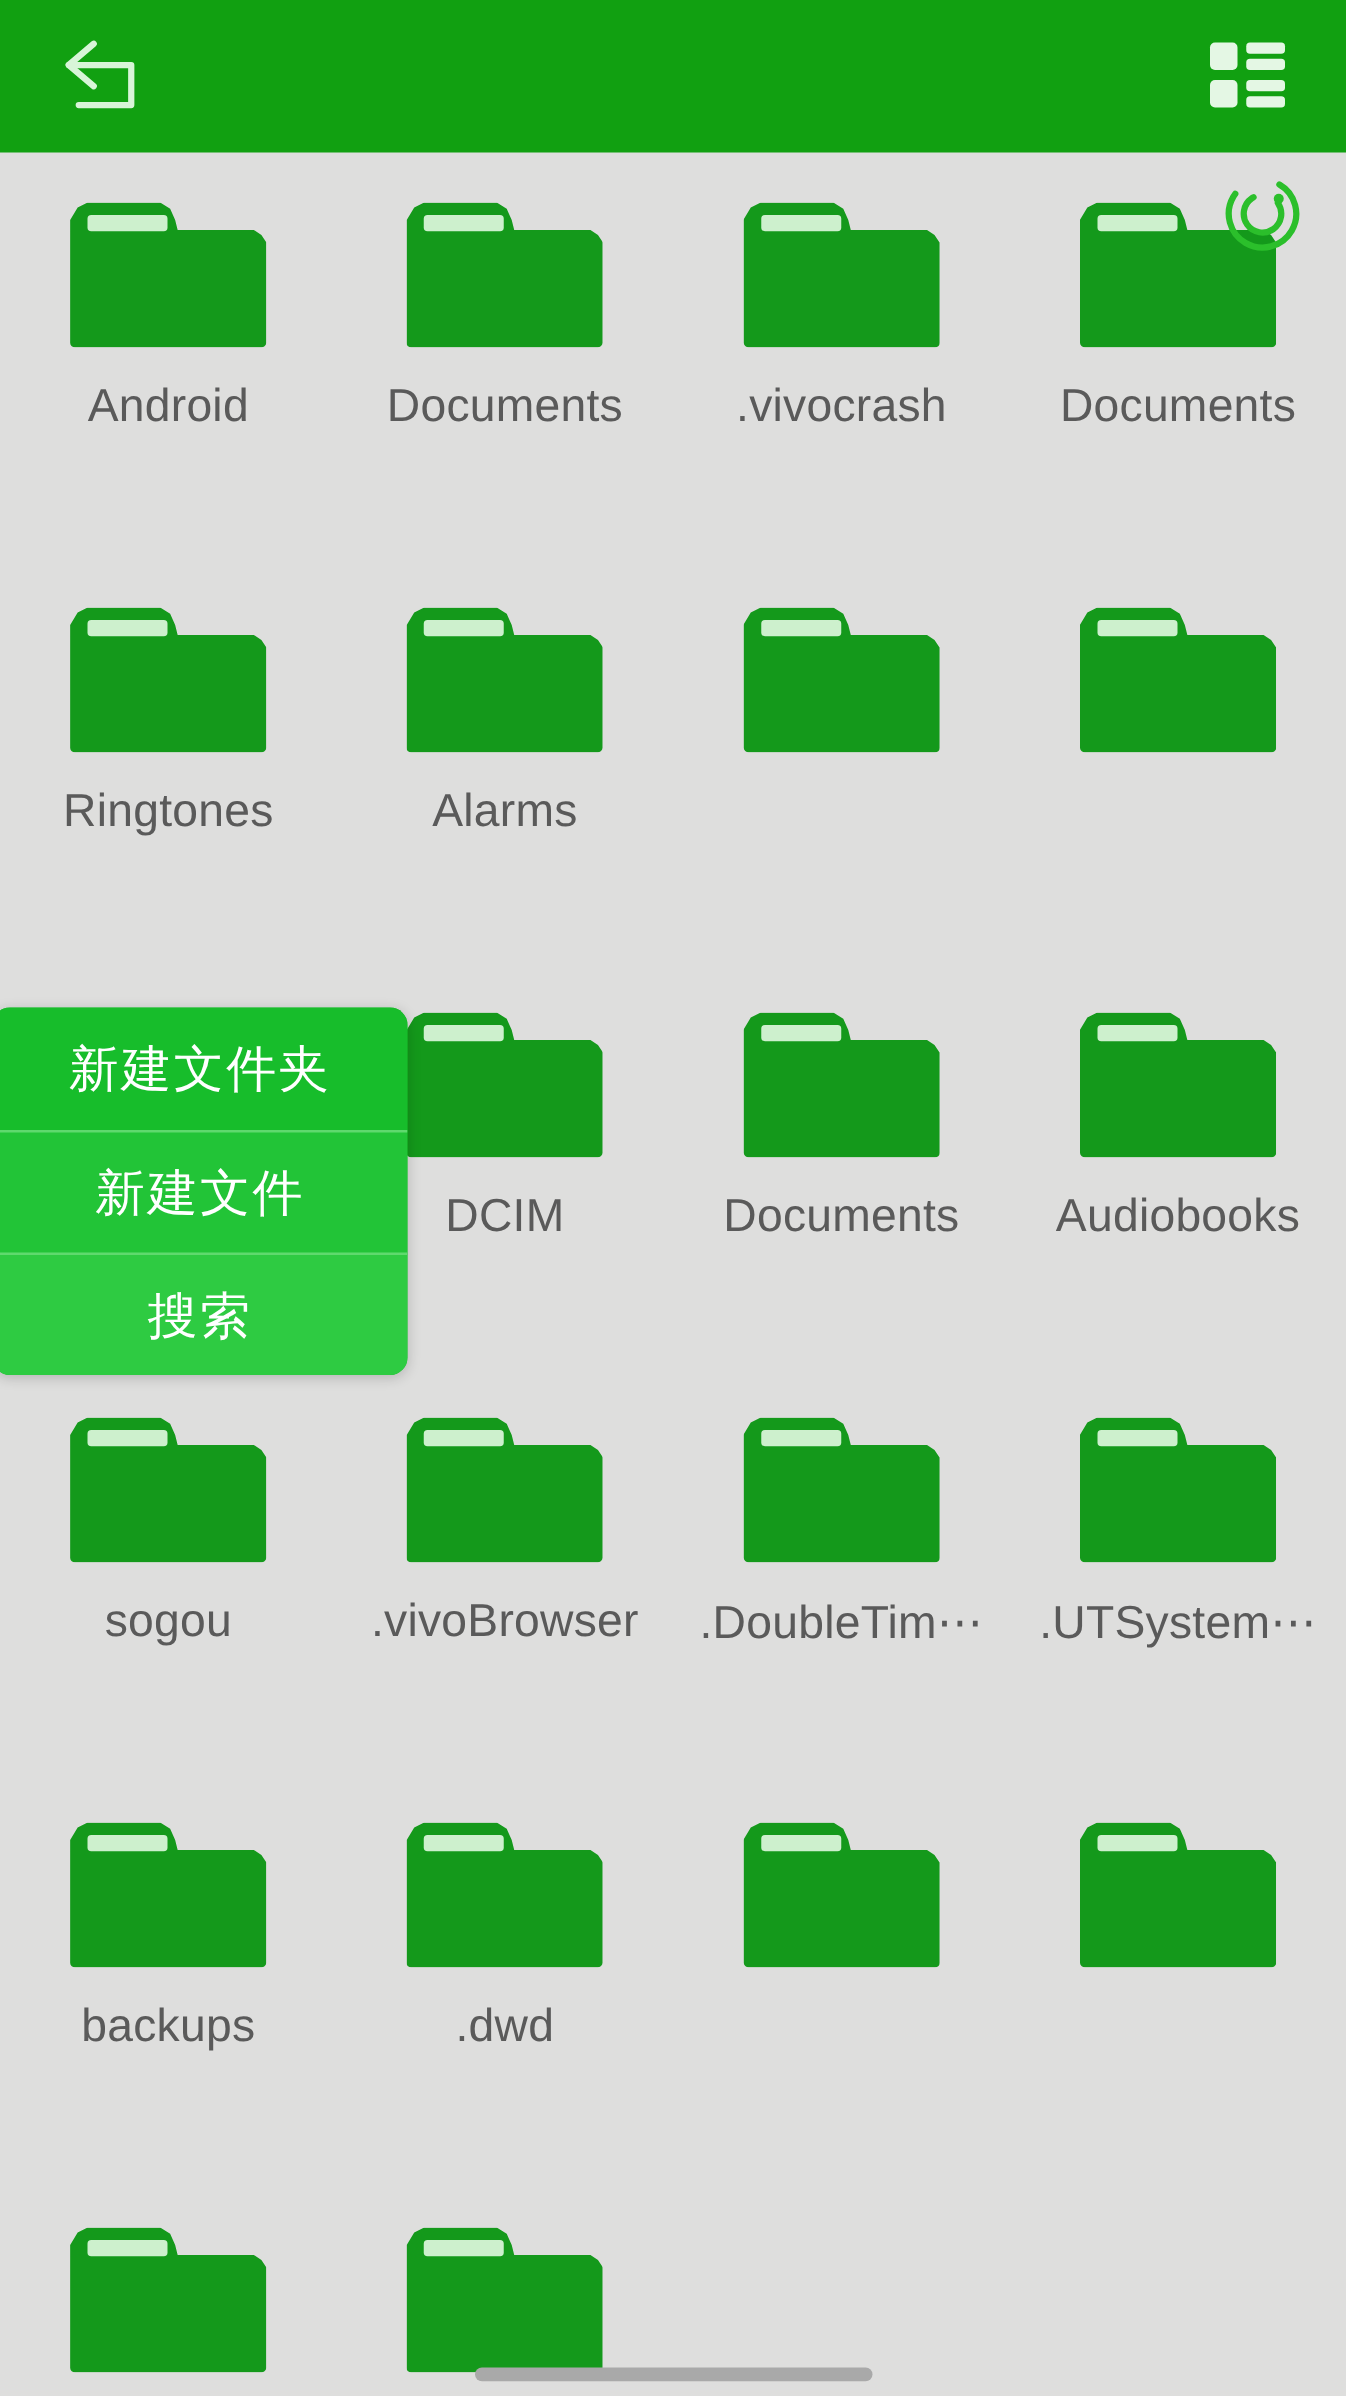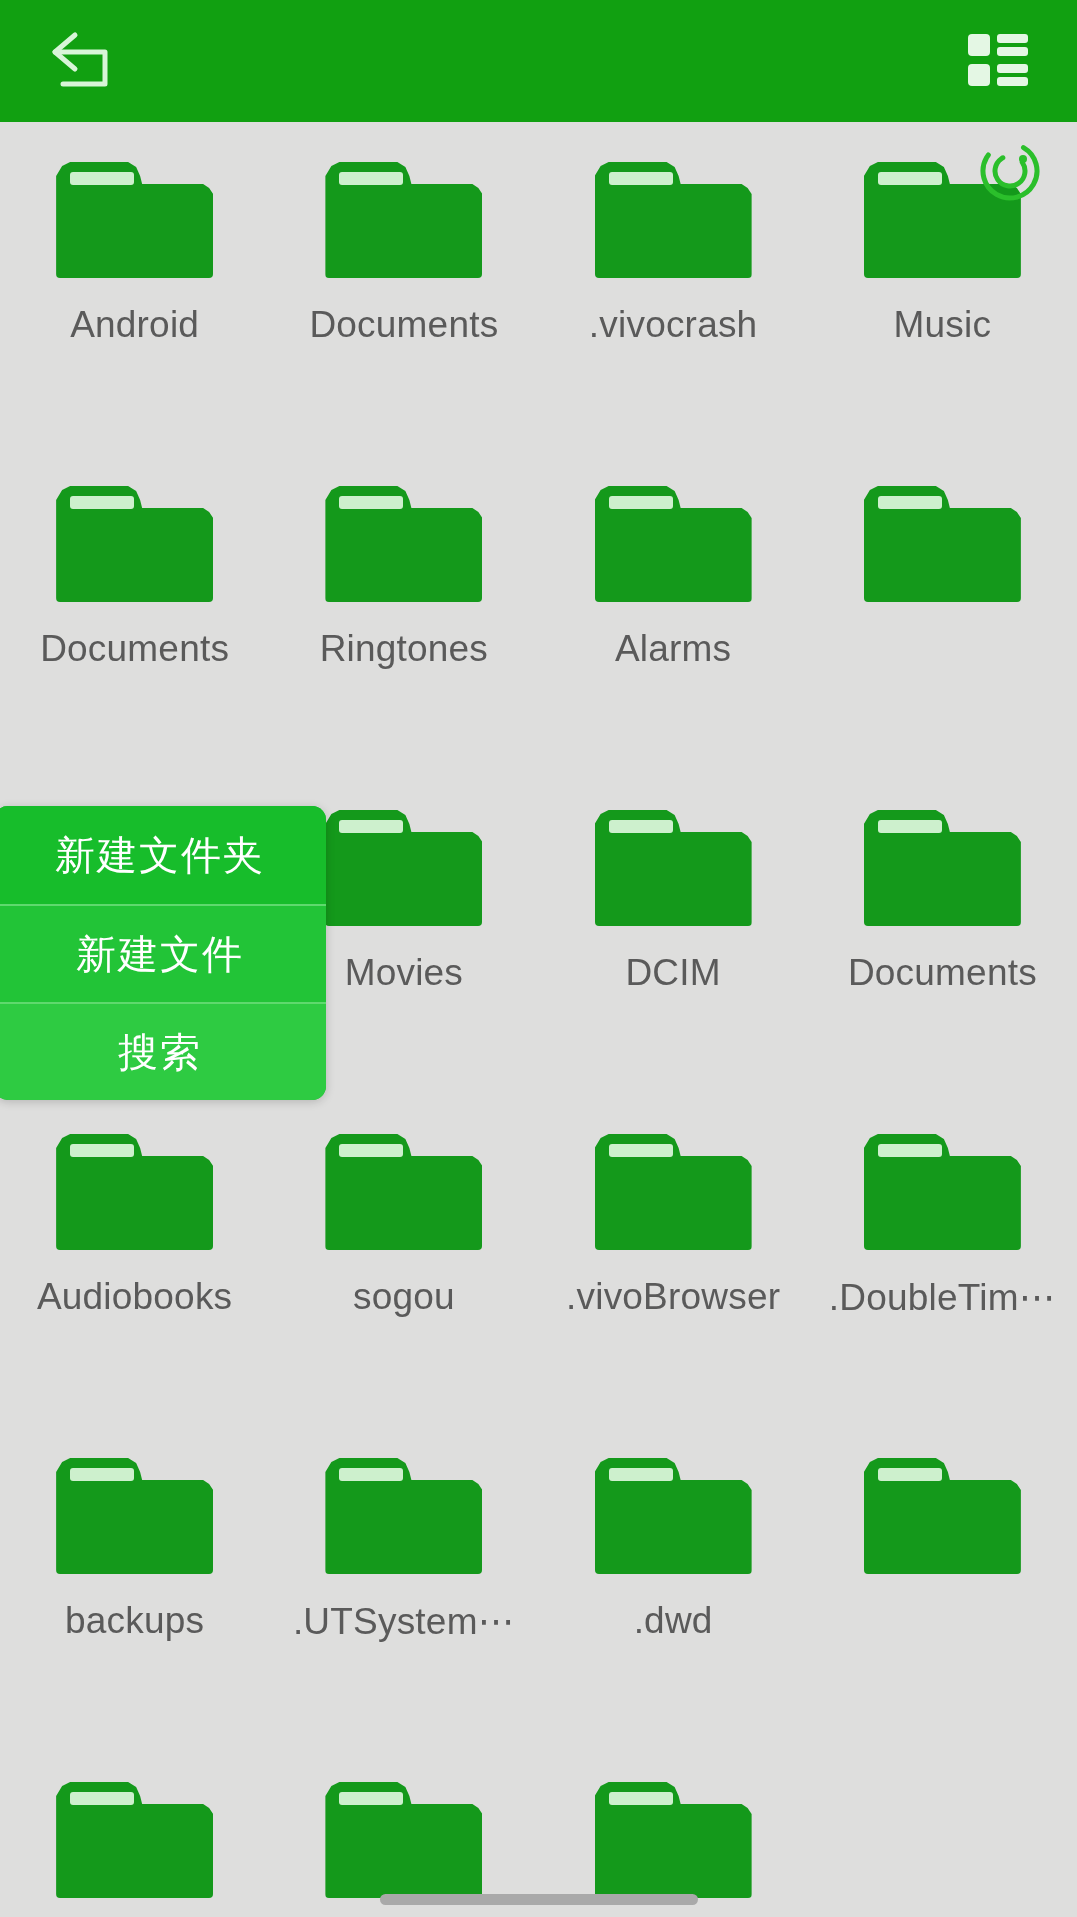--- a/index.html
+++ b/index.html
@@ -209,29 +209,20 @@
         </div>
         <div class="label">.vivocrash</div>
       </div>
       <div class="cell">
         <div class="icon-wrap">
           <div class="folder">
             <div class="folder-body"></div>
             <div class="folder-tab"></div>
           </div>
         </div>
-        <div class="label">Music</div>
-      </div>
-      <div class="cell">
-        <div class="icon-wrap">
-          <div class="folder">
-            <div class="folder-body"></div>
-            <div class="folder-tab"></div>
-          </div>
-        </div>
         <div class="label">Documents</div>
       </div>
       <div class="cell">
         <div class="icon-wrap">
           <div class="folder">
             <div class="folder-body"></div>
             <div class="folder-tab"></div>
           </div>
         </div>
         <div class="label">Ringtones</div>
@@ -325,30 +316,30 @@
         </div>
         <div class="label">.DoubleTim⋯</div>
       </div>
       <div class="cell">
         <div class="icon-wrap">
           <div class="folder">
             <div class="folder-body"></div>
             <div class="folder-tab"></div>
           </div>
         </div>
+        <div class="label">.UTSystem⋯</div>
+      </div>
+      <div class="cell">
+        <div class="icon-wrap">
+          <div class="folder">
+            <div class="folder-body"></div>
+            <div class="folder-tab"></div>
+          </div>
+        </div>
         <div class="label">backups</div>
-      </div>
-      <div class="cell">
-        <div class="icon-wrap">
-          <div class="folder">
-            <div class="folder-body"></div>
-            <div class="folder-tab"></div>
-          </div>
-        </div>
-        <div class="label">.UTSystem⋯</div>
       </div>
       <div class="cell">
         <div class="icon-wrap">
           <div class="folder">
             <div class="folder-body"></div>
             <div class="folder-tab"></div>
           </div>
         </div>
         <div class="label">.dwd</div>
       </div>

